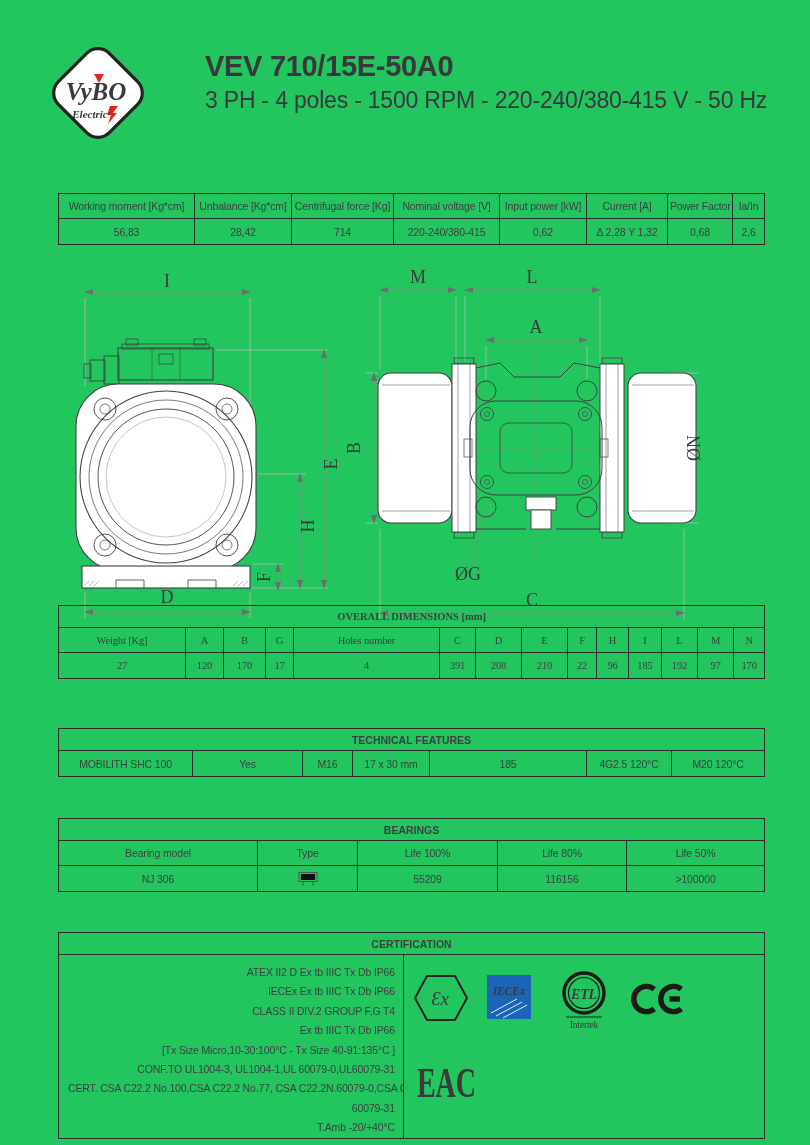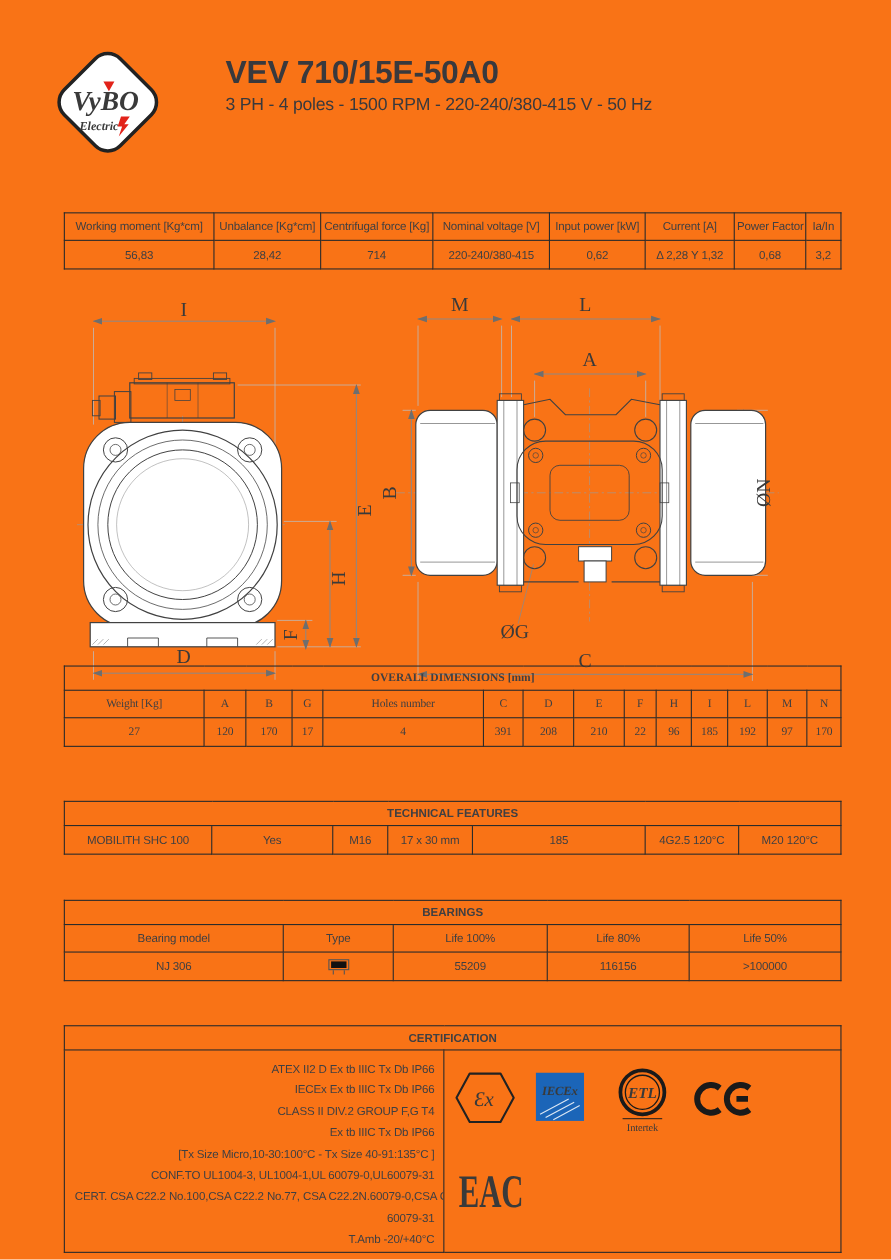--- a/index.html
+++ b/index.html
@@ -1,21 +1,21 @@
 <!DOCTYPE html>
 <html><head>
 <meta charset="utf-8">
 <style>
   html,body{margin:0;padding:0;background:#ffffff;}
-  .page{position:relative;width:810px;height:1145px;background:#f97316;margin:0 auto;
+  .page{position:relative;width:810px;height:1145px;background:#22c55e;margin:0 auto;
         font-family:"Liberation Sans",sans-serif;color:#3f3f42;overflow:hidden;}
   
   .title-block{position:absolute;left:205px;top:50px;}
   .title-block h1{margin:0;font-size:29px;font-weight:600;color:#39393d;letter-spacing:-0.3px;}
-  .title-block .sub{margin-top:4px;font-size:16px;font-weight:400;color:#39393d;letter-spacing:-0.2px;}
+  .title-block .sub{margin-top:4px;font-size:23px;font-weight:400;color:#39393d;letter-spacing:-0.2px;}
   
   table{border-collapse:collapse;table-layout:fixed;position:absolute;left:58px;width:706px;
         font-size:10.5px;color:#3f3f42;}
   td{border:1px solid #2b2b2b;text-align:center;padding:0 2px;font-weight:400;letter-spacing:-0.15px;
      overflow:hidden;white-space:nowrap;}
   .t-title td{height:21px;font-weight:600;letter-spacing:0;}
   .t-head td{height:24px;}
   .t-val td{height:25px;}
   .specs{top:193px;border-radius:19px;}
   .dims{top:605px;font-family:Liberation Serif, serif;}
@@ -70,21 +70,21 @@
       <td>Ia/In</td>
     </tr>
     <tr class="t-val">
       <td>56,83</td>
       <td>28,42</td>
       <td>714</td>
       <td>220-240/380-415</td>
       <td>0,62</td>
       <td>Δ 2,28 Y 1,32</td>
       <td>0,68</td>
-      <td>3,2</td>
+      <td>2,6</td>
     </tr>
   </tbody>
     </table>
 
   <svg class="dwg" style="left:60px;top:268px" width="280" height="362" viewBox="0 0 280 362">
     <defs>
       <marker id="ar1" viewBox="0 0 10 10" refX="9" refY="5" markerWidth="10" markerHeight="10" orient="auto-start-reverse">
         <path d="M0,1.6 L10,5 L0,8.4 z" fill="#6e6e6e"></path>
       </marker>
     </defs>

